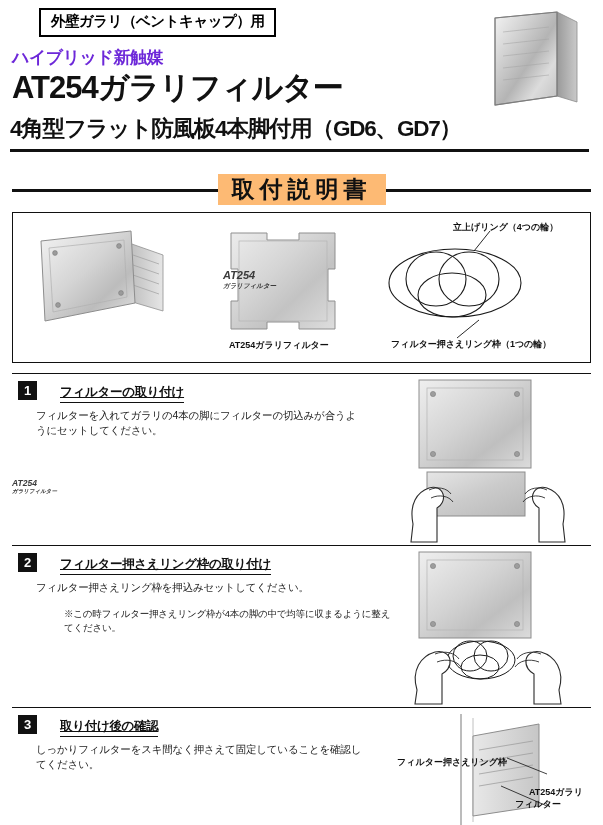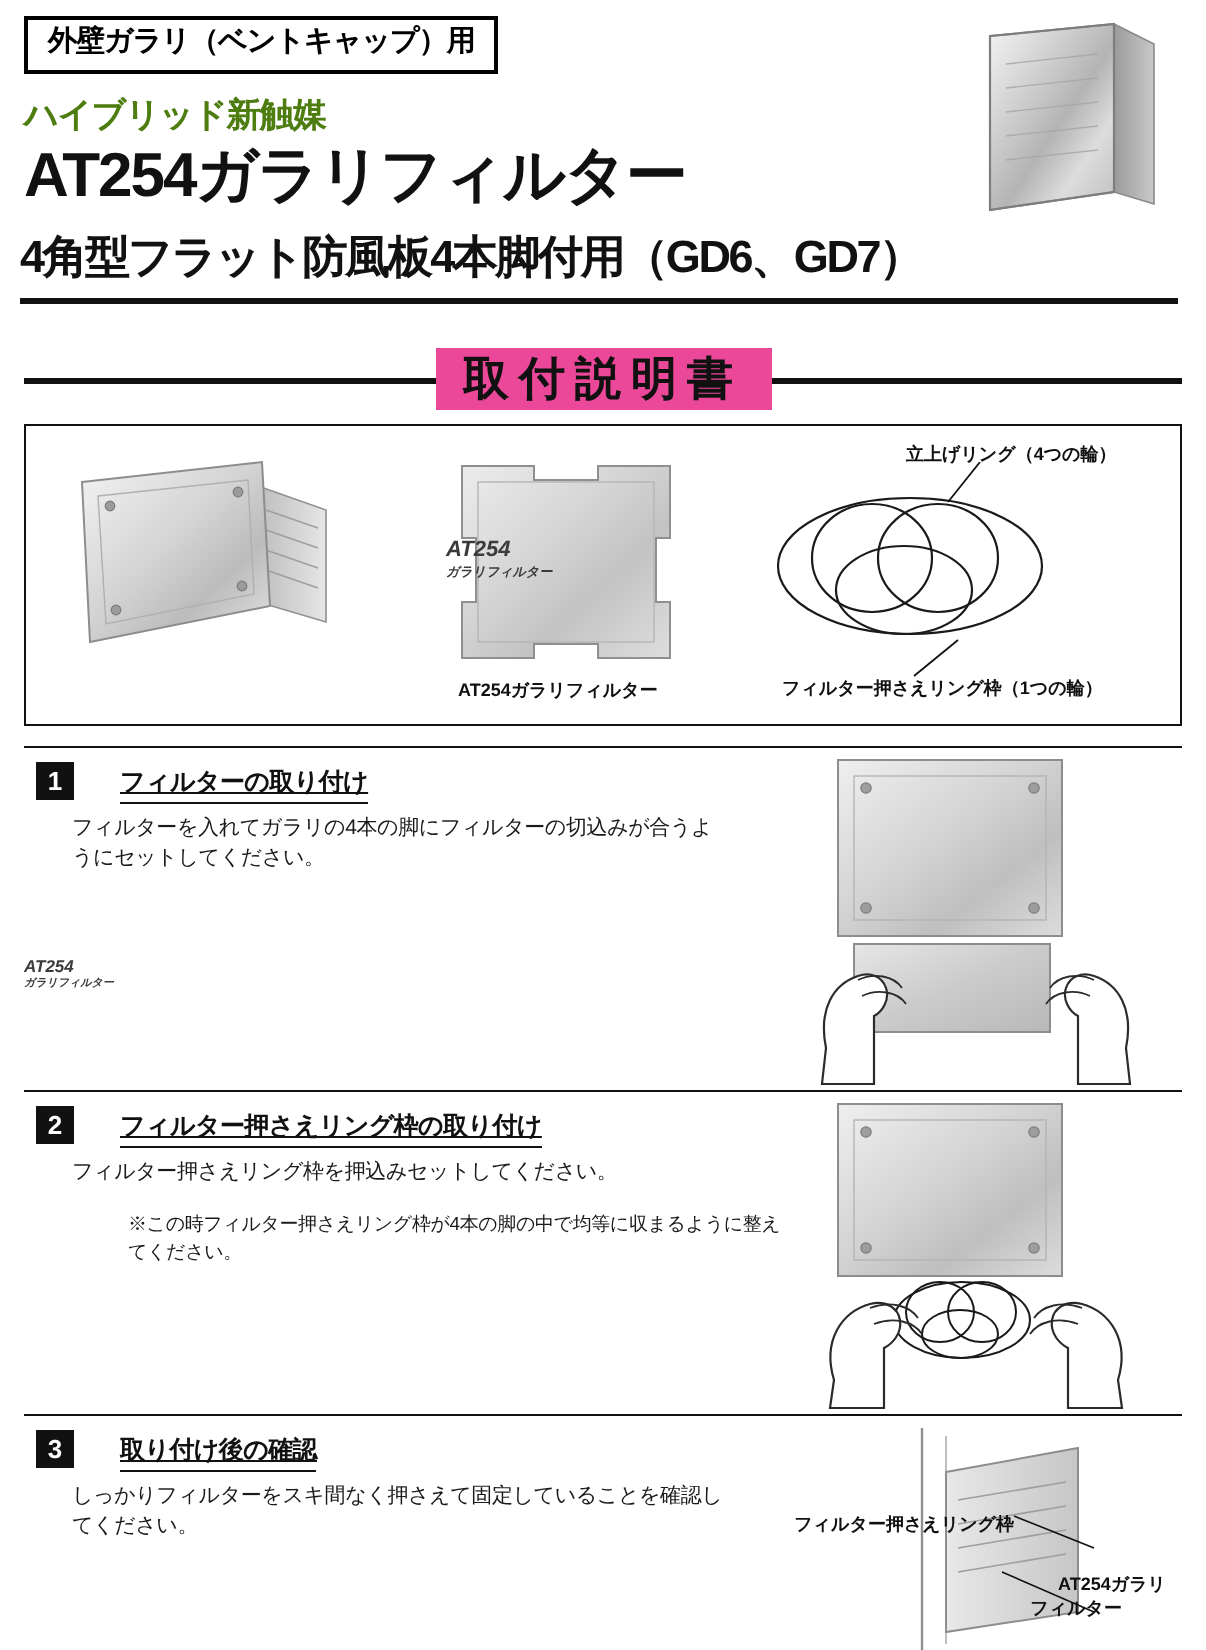--- a/index.html
+++ b/index.html
@@ -20,27 +20,28 @@
   .badge-row { display: flex; }
   .badge {
     border: 2px solid #000;
     padding: 4px 10px 5px 10px;
     font-size: 14.5px;
     font-weight: bold;
     letter-spacing: -0.5px;
     color: #000;
     background: #fff;
     line-height: 1.1;
+    margin-left: 27px;
   }
   .sub-title {
     margin-top: 9px;
     font-size: 17px;
     font-weight: bold;
     letter-spacing: -0.5px;
-    color: #4d7c0f;
+    color: #6d28d9;
   }
   .main-title {
     margin-top: 2px;
     font-size: 31px;
     font-weight: bold;
     letter-spacing: -1px;
     color: #111;
     line-height: 1.12;
   }
   .model-bar {
@@ -71,21 +72,21 @@
     height: 32px;
   }
   .banner-text {
     font-size: 23px;
     font-weight: bold;
     letter-spacing: 5px;
     color: #111;
     display: inline-block;
     position: relative;
     z-index: 2;
-    background: #ec4899;
+    background: #fdba74;
     padding: 0 14px;
     font-family: Liberation Mono, monospace;
   }
   .banner-line {
     position: absolute;
     left: 0; right: 0; top: 15px;
     height: 3px; background: #111;
     z-index: 1;
   }
 

